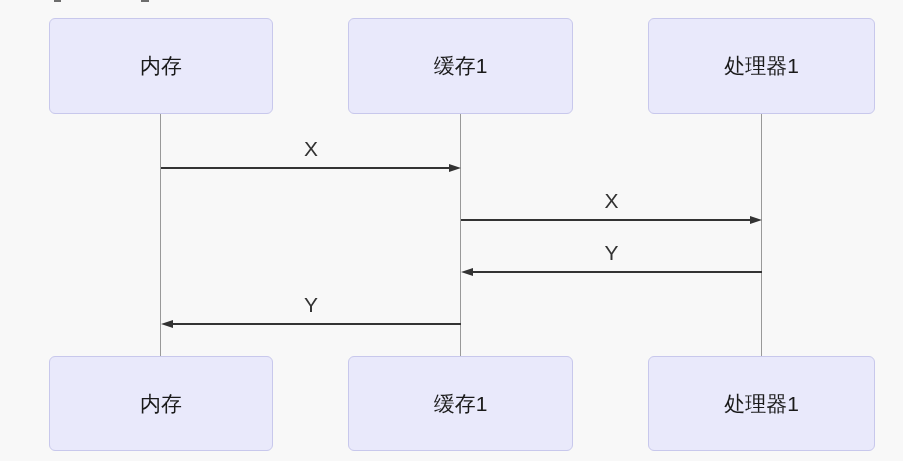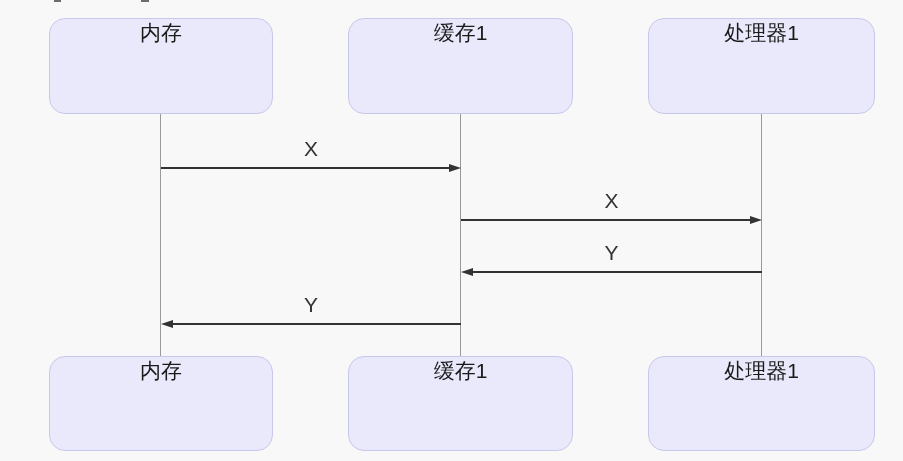--- a/index.html
+++ b/index.html
@@ -19,23 +19,23 @@
     top: 0;
     height: 2px;
     background: #555555;
     opacity: 0.85;
   }
   .actor-box {
     position: absolute;
     box-sizing: border-box;
     background: var(--actor-fill, #e9e9fb);
     border: 1px solid var(--actor-border, #c8c8ec);
-    border-radius: 16px;
+    border-radius: 6px;
     display: flex;
-    align-items: flex-start;
+    align-items: center;
     justify-content: center;
   }
   .actor-label {
     font-size: 21px;
     color: var(--actor-text, #1a1a1a);
     white-space: nowrap;
   }
   .lifeline {
     position: absolute;
     top: 114px;

